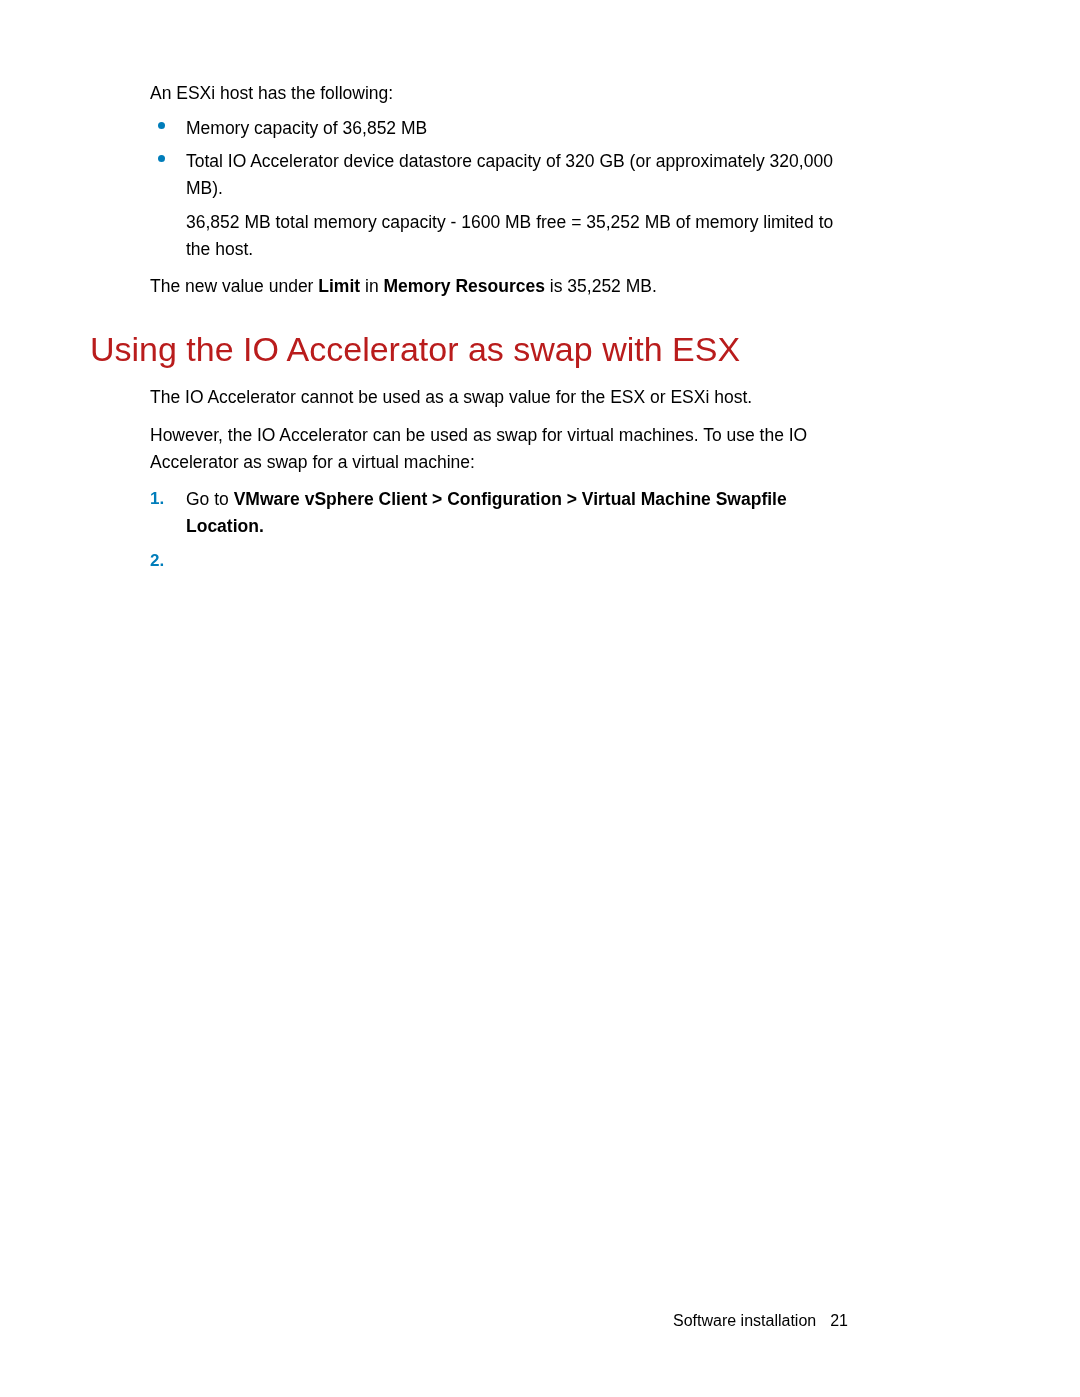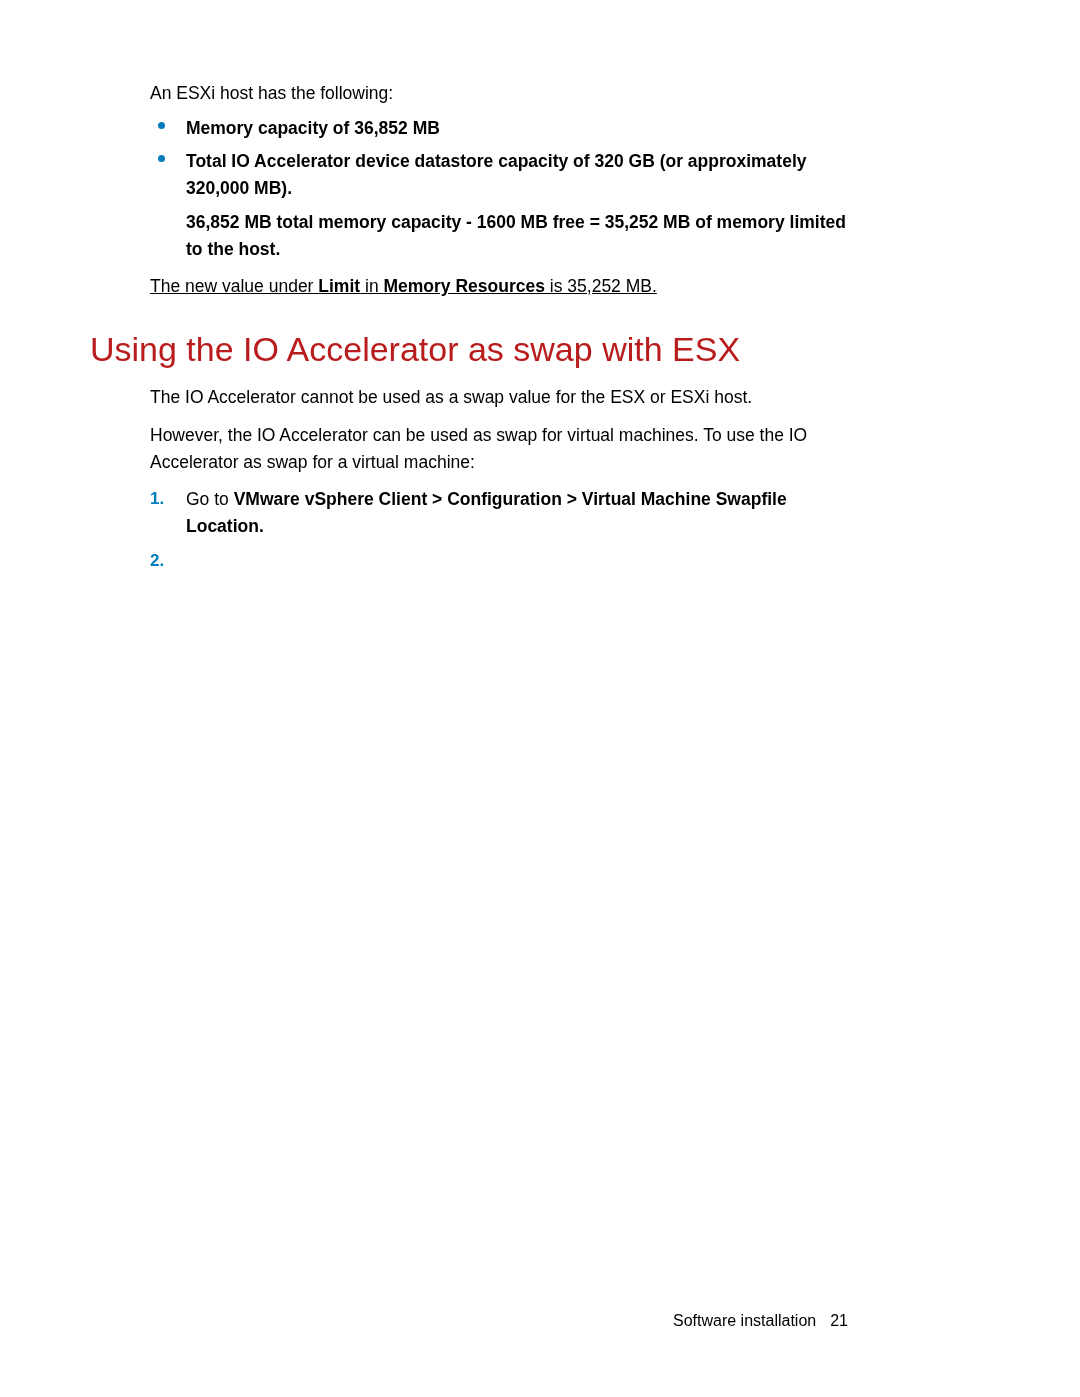--- a/index.html
+++ b/index.html
@@ -22,21 +22,20 @@
     line-height: 1.55;
     margin-left: 60px;
   }
   .intro {
     margin-bottom: 8px;
   }
   ul.bullets {
     list-style: none;
     padding: 0;
     margin: 0 0 8px 0;
-    font-weight: bold;
   }
   ul.bullets > li {
     position: relative;
     padding-left: 36px;
     margin-bottom: 6px;
   }
   ul.bullets > li .bullet-dot {
     position: absolute;
     left: 8px;
     top: 7px;
@@ -44,21 +43,20 @@
     height: 7px;
     background: #007dba;
     border-radius: 50%;
   }
   .bullet-sub {
     margin-top: 6px;
   }
   .after-list {
     margin-top: 10px;
     margin-bottom: 28px;
-    text-decoration: underline;
   }
   h2.section-heading {
     font-family: Arial, Helvetica, sans-serif;
     font-weight: 400;
     font-size: 34px;
     color: #b91c1c;
     margin: 0 0 14px 0;
     line-height: 1.25;
   }
   .para {

